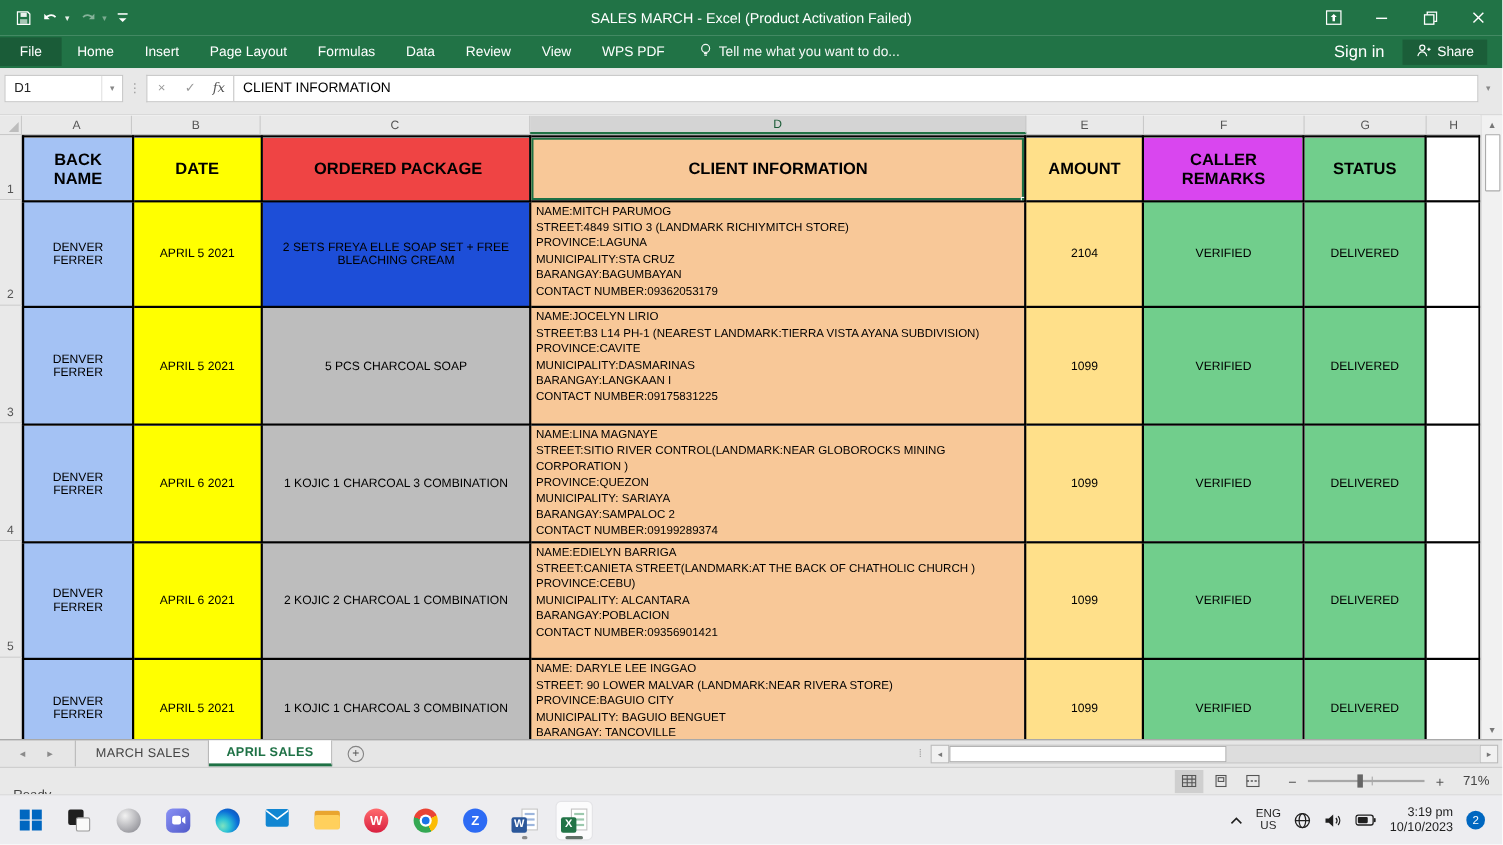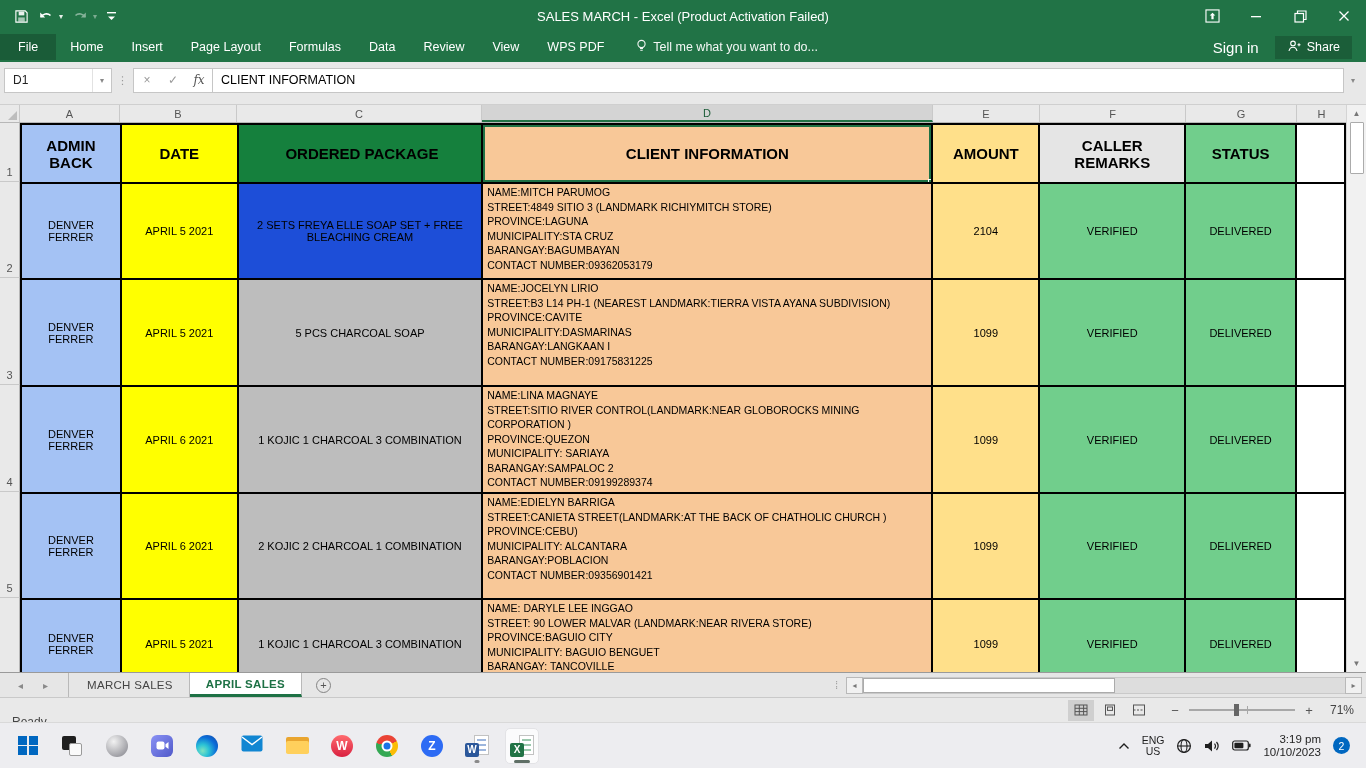--- a/index.html
+++ b/index.html
@@ -269,26 +269,26 @@
             <col style="width:117px">
             <col style="width:245px">
             <col style="width:451px">
           <col style="width:107px">
             <col style="width:146px">
             <col style="width:111px">
             <col style="width:49px">
         </colgroup>
         <tbody>
             <tr style="height:59px">
-          <td class="mid hcell" style="background: rgb(164, 194, 244);"><span class="lbl">ADMIN BACK</span></td>
+          <td class="mid hcell" style="background: rgb(164, 194, 244);"><span class="lbl">BACK NAME</span></td>
           <td class="mid hcell" style="background: rgb(255, 255, 0);"><span class="lbl">DATE</span></td>
-          <td class="mid hcell" style="background: #15803d; padding-left: 12px;"><span class="lbl">ORDERED PACKAGE</span></td>
+          <td class="mid hcell" style="background: #ef4444; padding-left: 12px;"><span class="lbl">ORDERED PACKAGE</span></td>
           <td class="mid hcell hclient" style="background: rgb(248, 200, 152);"><span class="lbl">CLIENT INFORMATION</span><span class="fillhandle"></span></td>
           <td class="mid hcell" style="background: rgb(255, 224, 138);"><span class="lbl">AMOUNT</span></td>
-          <td class="mid hcell" style="background: #e5e5e5;"><span class="lbl">CALLER REMARKS</span></td>
+          <td class="mid hcell" style="background: #d946ef;"><span class="lbl">CALLER REMARKS</span></td>
           <td class="mid hcell" style="background: rgb(113, 206, 140);"><span class="lbl">STATUS</span></td>
           <td class="hcol"></td>
         </tr>
         <tr style="height:96px">
           <td class="mid" style="background: rgb(164, 194, 244);"><span class="lbl" style="font-weight:normal;font-size:11px">DENVER FERRER</span></td>
           <td class="mid" style="background: rgb(255, 255, 0);"><span class="lbl" style="font-weight:normal;font-size:11px">APRIL 5 2021</span></td>
           <td class="mid" style="background: #1d4ed8;"><span class="lbl" style="font-weight:normal;font-size:11px">2 SETS FREYA ELLE SOAP SET + FREE BLEACHING CREAM</span></td>
           <td class="client" style="background: rgb(248, 200, 152);">
                 <span class="lbl">NAME:MITCH PARUMOG
 STREET:4849 SITIO 3 (LANDMARK RICHIYMITCH STORE)

